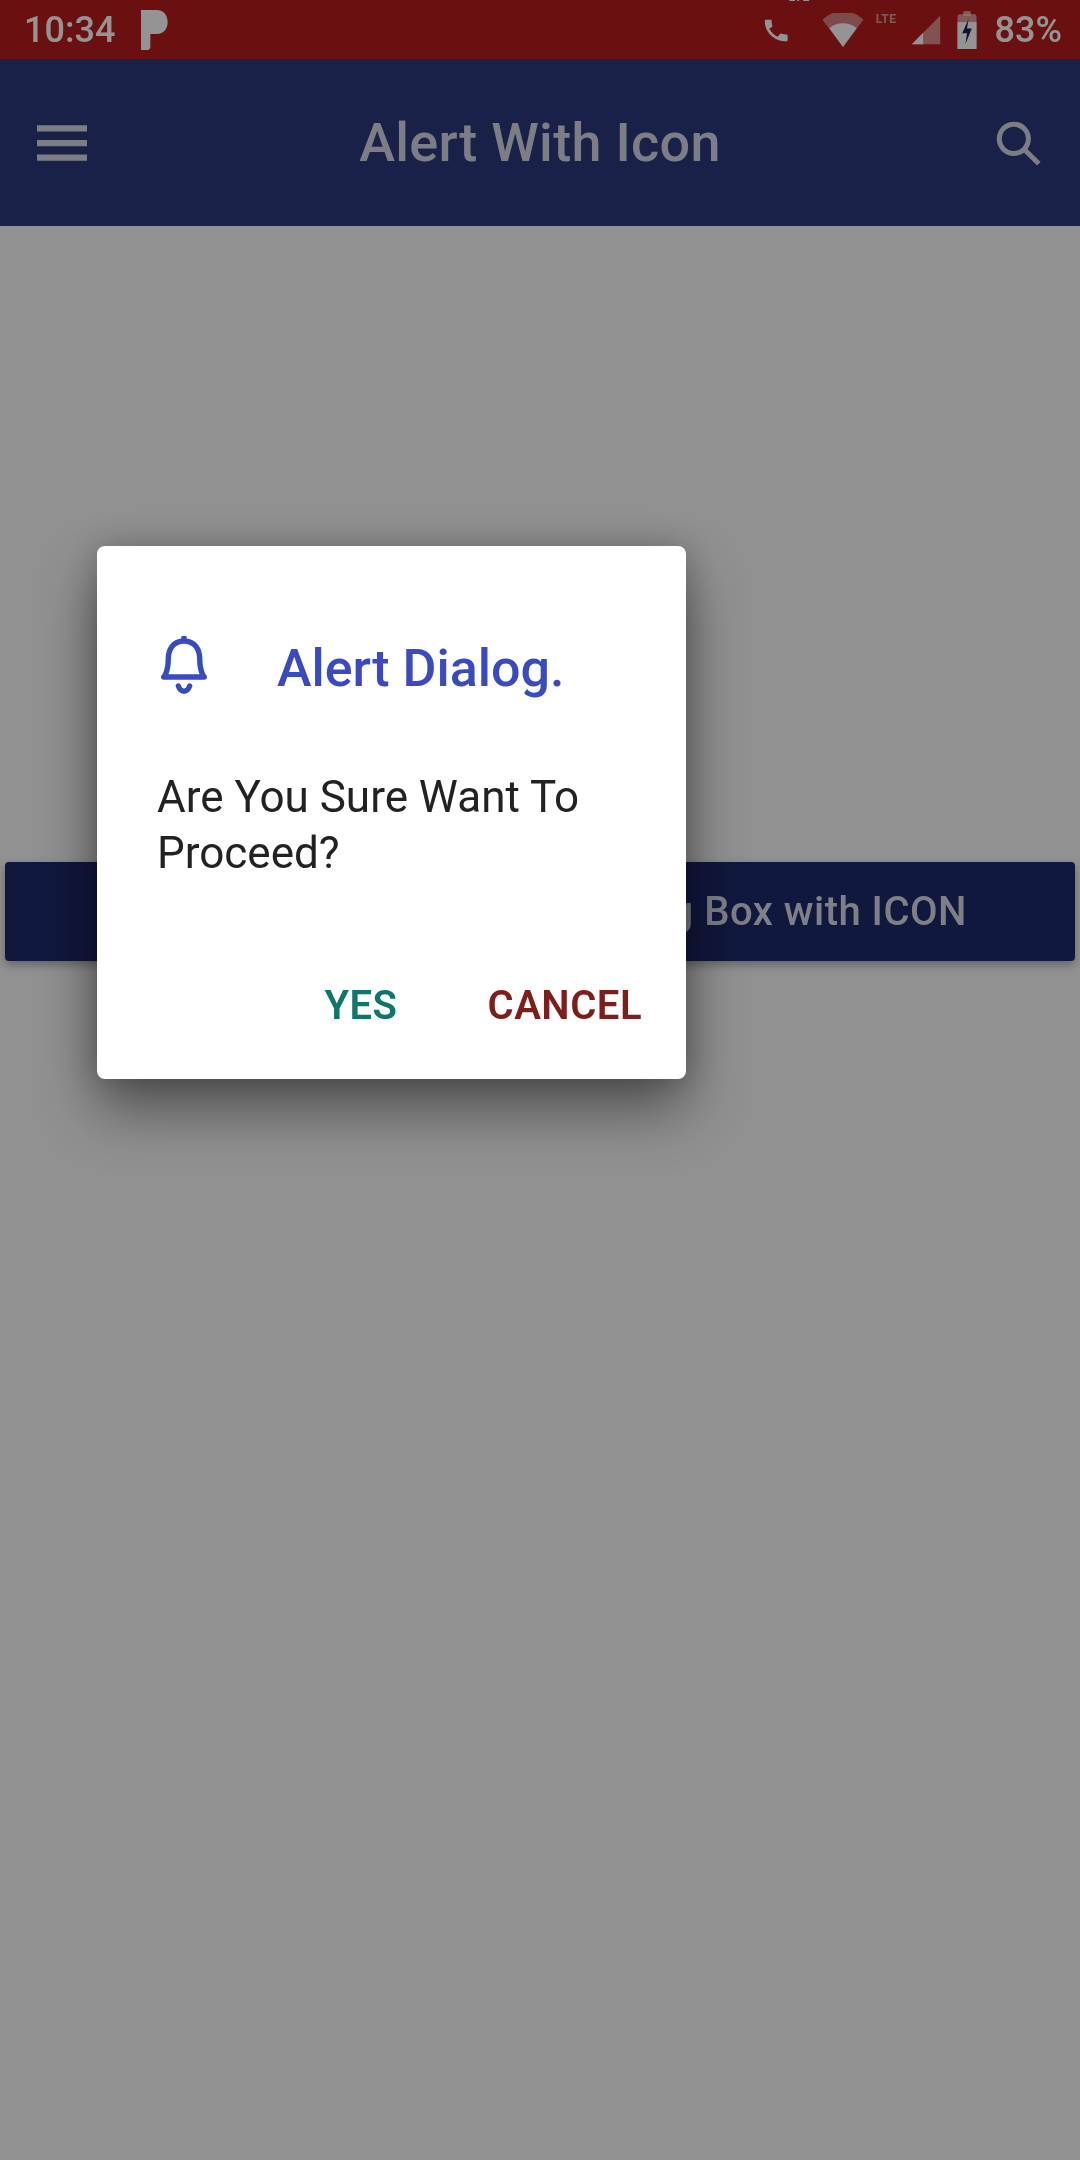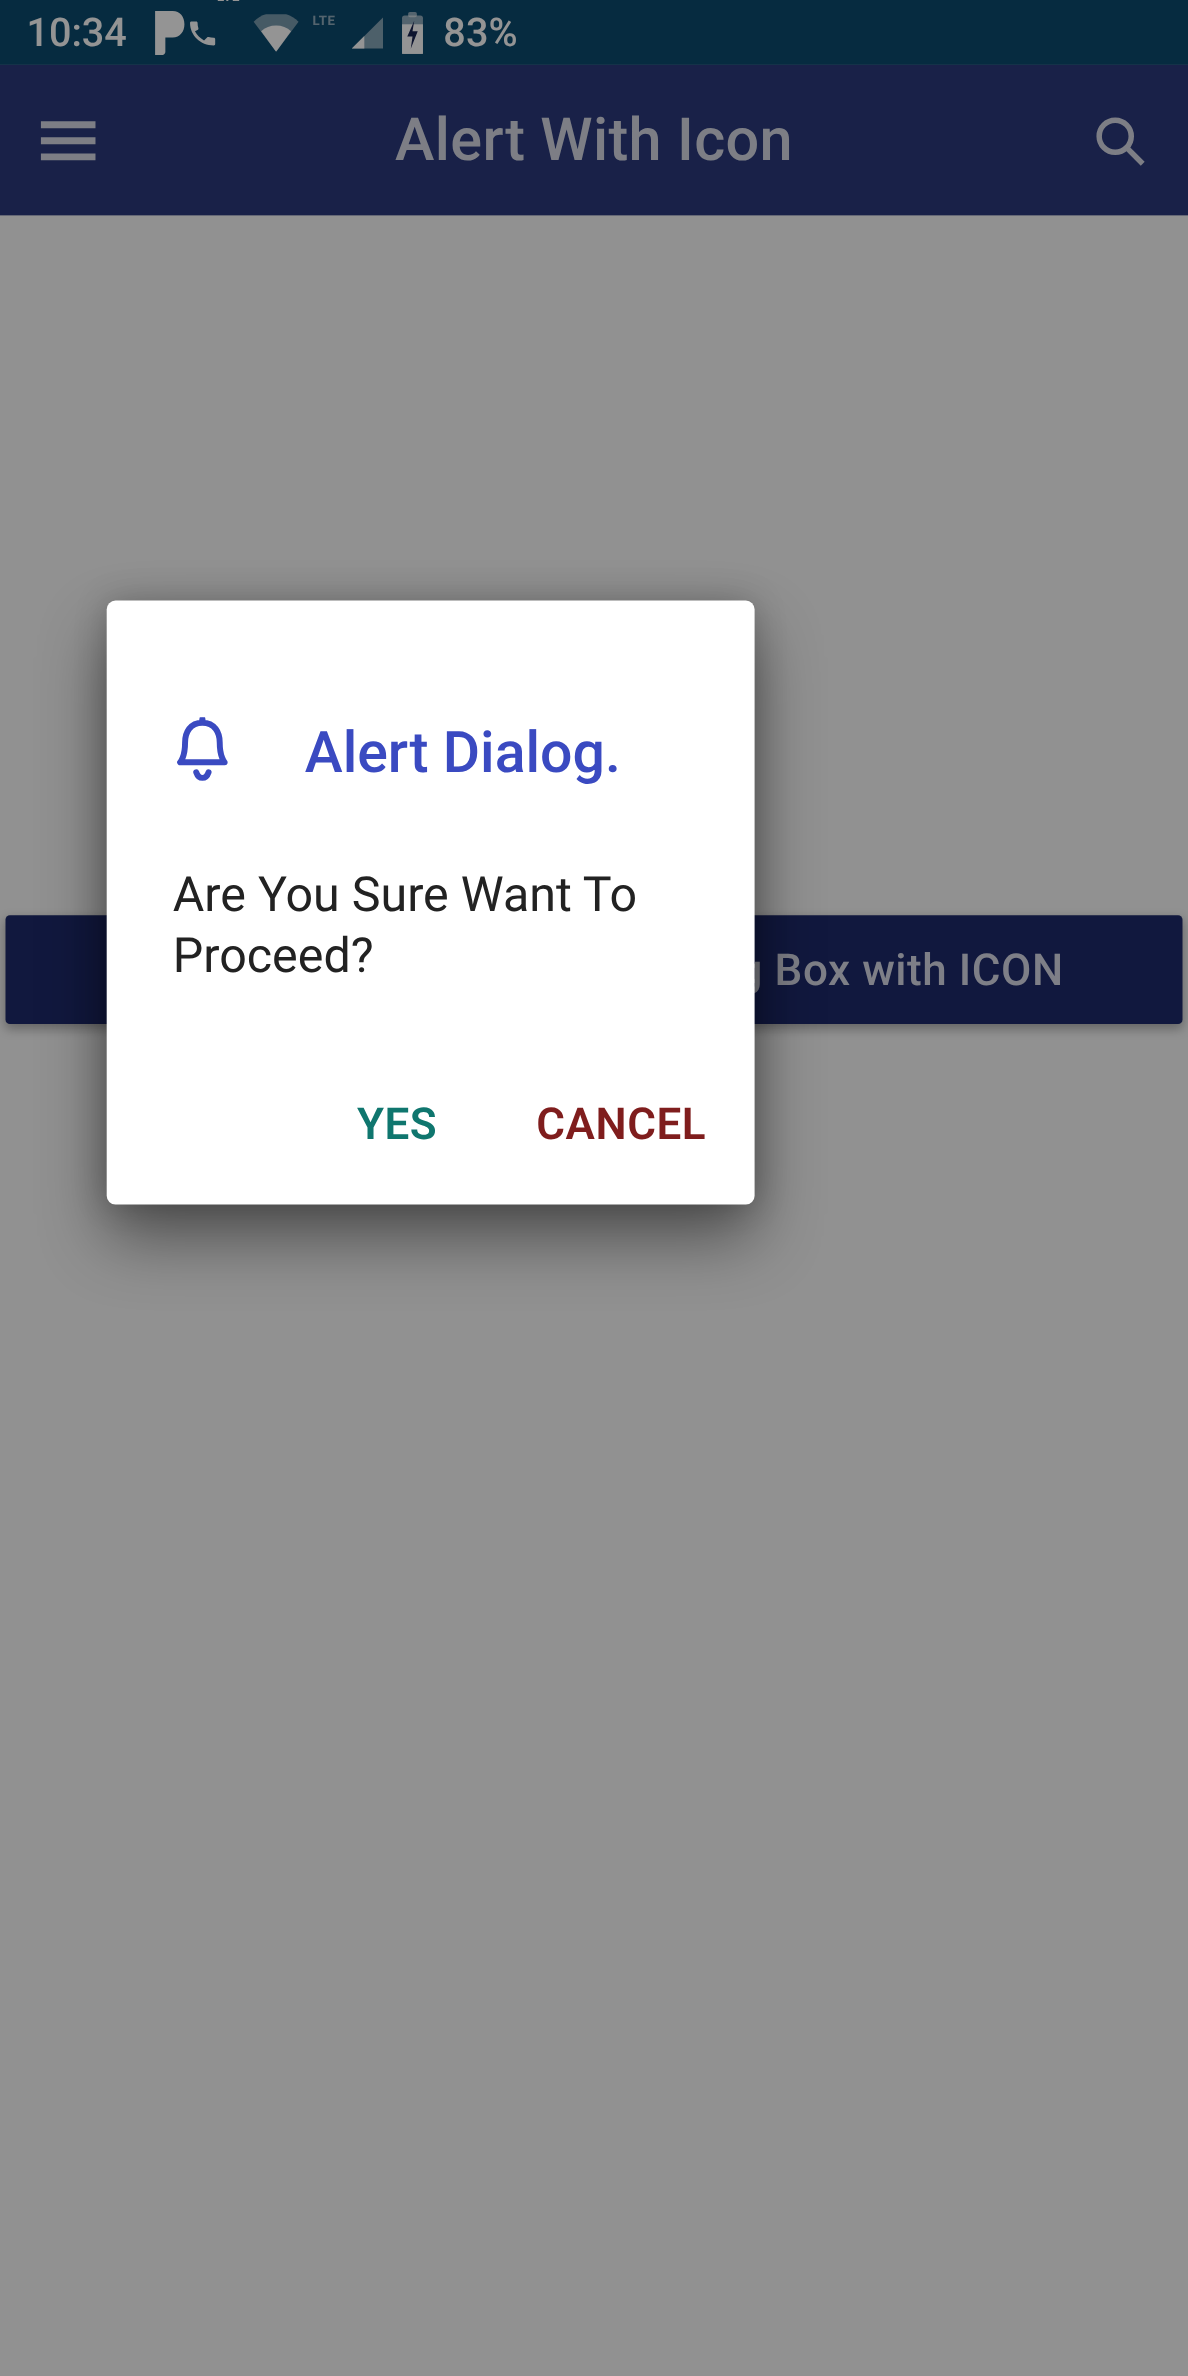--- a/index.html
+++ b/index.html
@@ -10,24 +10,25 @@
   html, body {
     width: 1080px;
     height: 2160px;
     overflow: hidden;
     font-family: Roboto, "Helvetica Neue", Arial, sans-serif;
     background: #fafafa;
   }
   
   .status-bar {
     height: 59px;
-    background: #0c4a6e;
+    background: #b91c1c;
     color: #fff;
     display: flex;
     align-items: center;
+    justify-content: space-between;
     padding: 0 18px 0 24px;
     font-size: 36px;
     font-weight: 500;
   }
   .status-left {
     display: flex;
     align-items: center;
     gap: 22px;
   }
   .status-right {
@@ -54,21 +55,21 @@
     font-weight: 700;
     letter-spacing: 0.5px;
     line-height: 1;
   }
   .wifi-wrap { position: relative; }
   .lte-dim { color: rgba(255,255,255,0.55); }
   .battery-pct { font-size: 36px; font-weight: 500; margin-left: 4px; }
 
   
   .app-bar {
-    height: 137px;
+    height: 167px;
     background: #2b3a7c;
     display: flex;
     align-items: center;
     padding: 0 30px;
     gap: 36px;
   }
   .app-title {
     flex: 1;
     text-align: center;
     font-size: 54px;
@@ -111,21 +112,21 @@
 
   
   .dialog {
     position: absolute;
     left: 97px;
     top: 546px;
     width: 589px;
     background: #fff;
     border-radius: 8px;
     box-shadow: 0 30px 60px rgba(0,0,0,0.45), 0 0 30px rgba(0,0,0,0.2);
-    padding: 76px 40px 50px 60px;
+    padding: 60px 40px 50px 60px;
   }
   .dialog-header {
     display: flex;
     align-items: center;
     gap: 66px;
     margin-top: 30px;
     margin-bottom: 70px;
   }
   .dialog-icon {
     width: 54px;

